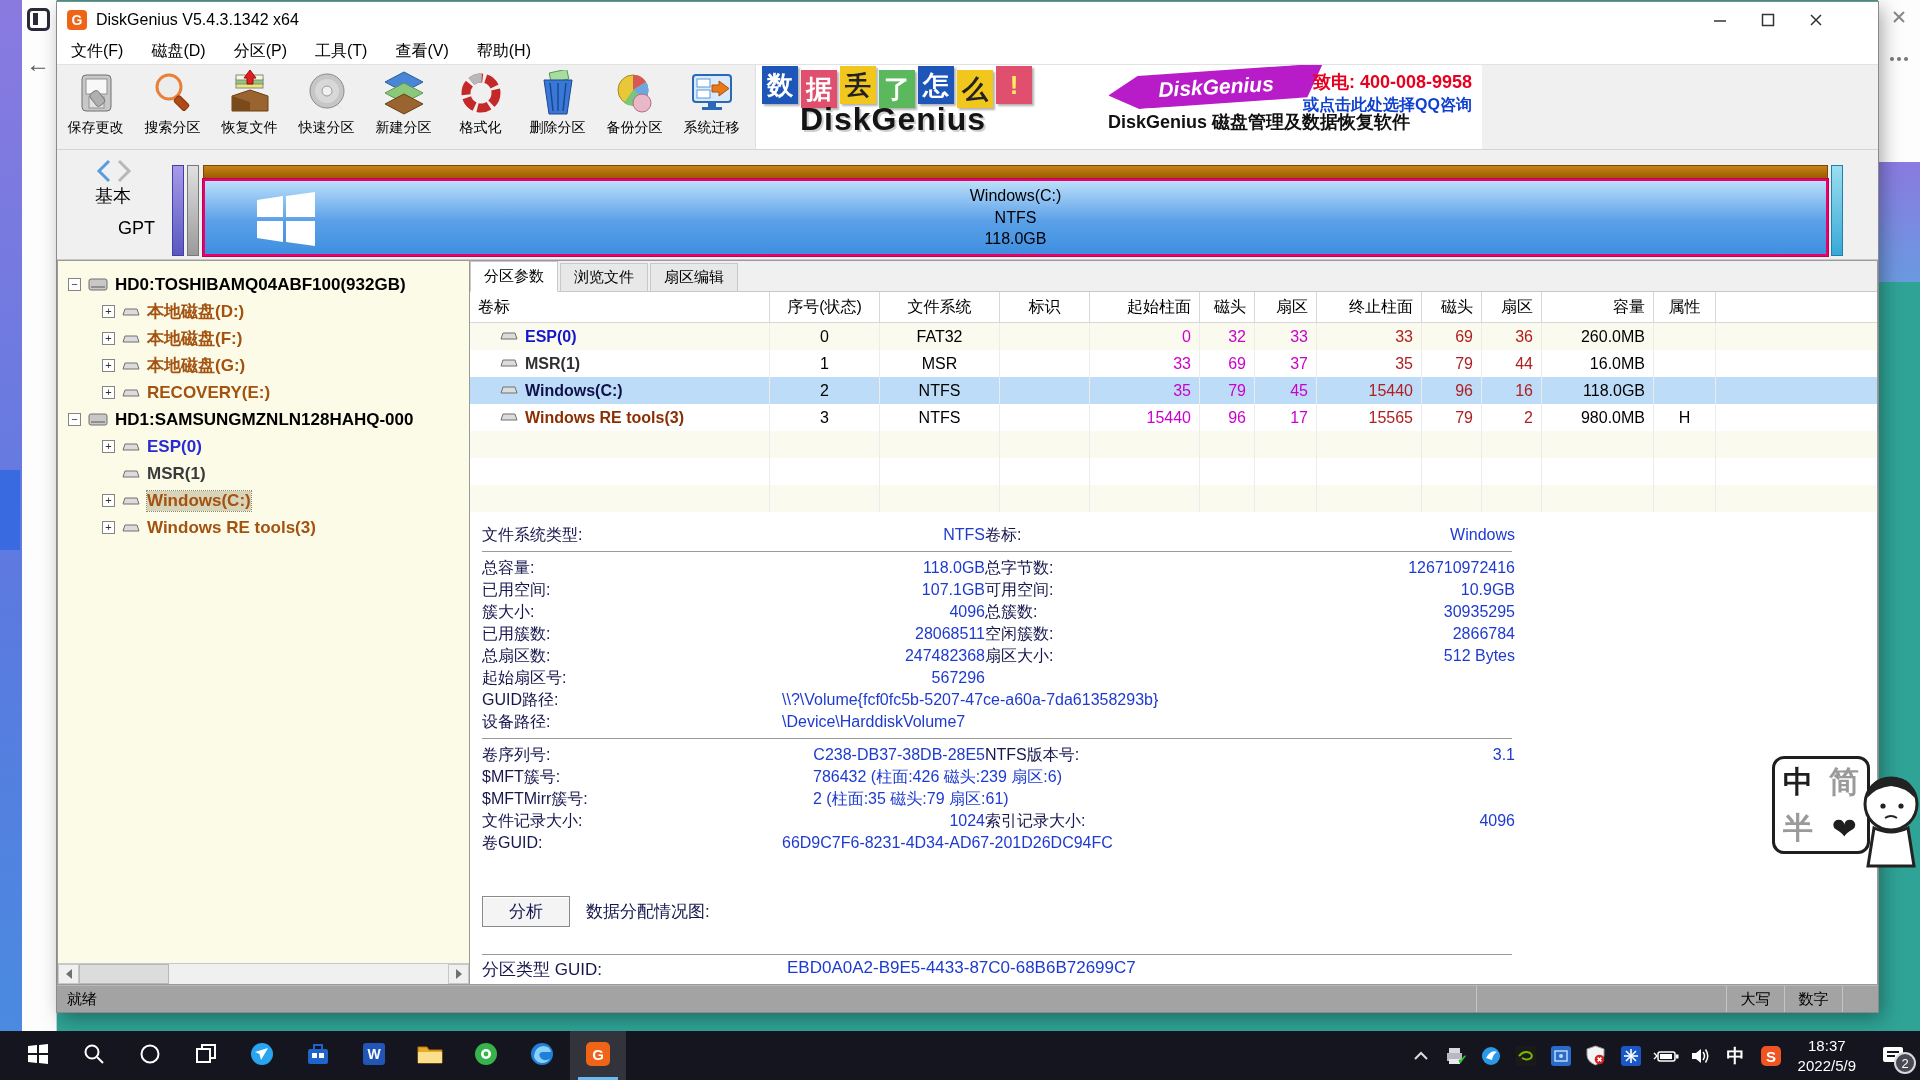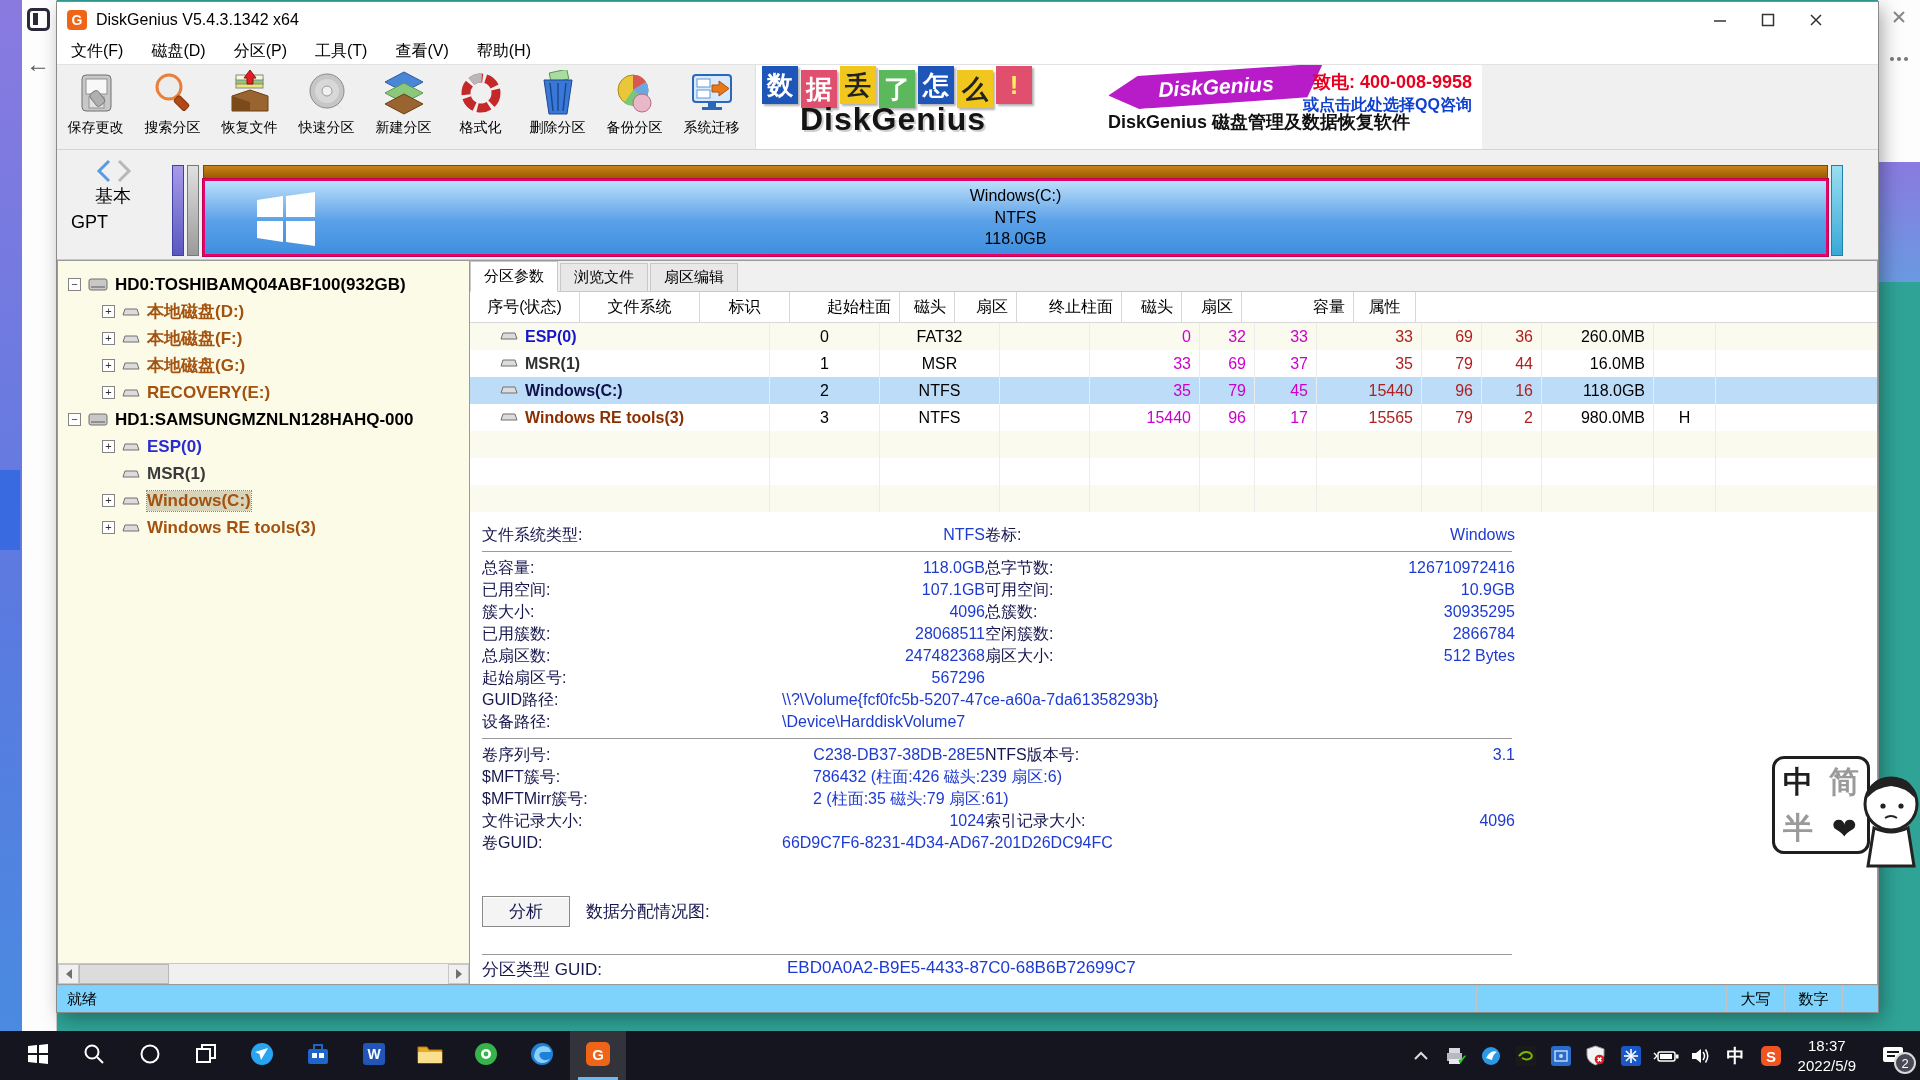--- a/index.html
+++ b/index.html
@@ -39,21 +39,21 @@
   .banner-logo { position:absolute; left:44px; top:36px; font-size:32px; font-weight:bold; color:#141414; letter-spacing:1px; text-shadow:2px 2px 0 #cfcfcf; }
   .banner-sub { position:absolute; left:352px; top:45px; font-size:18px; font-weight:bold; color:#111; }
   .banner-ribbon { position:absolute; left:352px; top:4px; width:216px; height:36px; background:#b81cc8; clip-path:polygon(0 58%, 14% 8%, 100% 0, 92% 92%, 14% 100%); transform:rotate(-3deg); display:flex; align-items:center; justify-content:center; }
   .banner-ribbon span { color:#fff; font-size:21px; font-weight:bold; font-style:italic; }
   .banner-phone { position:absolute; right:10px; top:5px; color:#e80020; font-size:18px; font-weight:bold; }
   .banner-qq { position:absolute; right:10px; top:30px; color:#1040d0; font-size:16px; font-weight:bold; }
 
   .partition-panel { height:110px; background:#f0f0f0; border-bottom:1px solid #c8c8c8; position:relative; flex:0 0 auto; }
   .pb-arrows { position:absolute; left:36px; top:8px; }
   .pb-base { position:absolute; left:14px; top:34px; width:84px; text-align:center; font-size:18px; color:#000; }
-  .pb-gpt { position:absolute; left:14px; top:62px; width:84px; text-align:left; font-size:18px; color:#000; }
+  .pb-gpt { position:absolute; left:14px; top:68px; width:84px; text-align:right; font-size:18px; color:#000; }
   .pbar { position:absolute; top:15px; height:91px; }
   .bar-esp { left:115px; width:12px; background:linear-gradient(180deg,#a89ae8,#5858c0); border:1px solid #4040a0; }
   .bar-msr { left:130px; width:12px; background:linear-gradient(180deg,#e0e0e0,#9a9a9a); border:1px solid #787878; }
   .bar-re  { left:1774px; width:12px; background:linear-gradient(180deg,#9adef0,#38a8d8); border:1px solid #2080a8; }
   .bar-main { left:146px; width:1625px; }
   .bar-strip { height:14px; background:linear-gradient(180deg,#c8821a,#9a5c00); border:1px solid #7a4800; }
   .bar-body { height:77px; border:2px solid #e8006c; outline:1px solid #c00050; background:linear-gradient(180deg,#bcdffa,#5aa0e8 55%,#3f8fe0); position:relative; }
   .bar-winlogo { position:absolute; left:52px; top:11px; }
   .bar-text { position:absolute; inset:0; display:flex; flex-direction:column; align-items:center; justify-content:center; font-size:16px; color:#000; line-height:1.35; }
 
@@ -103,21 +103,21 @@
   .d-sep { height:1px; background:#9a9a9a; margin:5px 0; width:1030px; }
 
   .analyze-row { margin-top:42px; display:flex; align-items:center; gap:16px; padding-left:12px; }
   .analyze-btn { width:88px; height:31px; background:#f4f4f4; border:1px solid #8a8a8a; box-shadow:inset 0 1px 0 #fff; font-size:17px; color:#16164e; font-family:inherit; }
   .alloc-label { font-size:17px; color:#16164e; }
   .guid-sep { position:absolute; bottom:29px; left:12px; width:1030px; height:1px; background:#9a9a9a; }
   .guid-row { position:absolute; bottom:3px; left:12px; display:flex; font-size:17px; white-space:nowrap; }
   .guid-row .glabel { width:235px; color:#16164e; }
   .guid-row .gvalue { margin-left:70px; color:#1e3bd1; }
 
-  .status-bar { height:27px; background:#7dd3fc; border-top:1px solid #b8b8b8; display:flex; align-items:stretch; font-size:15px; flex:0 0 auto; }
+  .status-bar { height:27px; background:#a3a3a3; border-top:1px solid #b8b8b8; display:flex; align-items:stretch; font-size:15px; flex:0 0 auto; }
   .sb-ready { display:flex; align-items:center; padding-left:10px; flex:1; }
   .sb-cell { border-left:1px solid #c4c4c4; display:flex; align-items:center; justify-content:center; }
 
   
   .sticker { position:absolute; left:1772px; top:756px; width:150px; height:130px; z-index:40; }
   .sticker-box { position:absolute; left:0; top:0; width:98px; height:98px; background:#fff; border:3px solid #1e1e1e; border-radius:12px; display:grid; grid-template-columns:1fr 1fr; grid-template-rows:1fr 1fr; place-items:center; font-size:30px; font-weight:bold; }
   .sticker-face { position:absolute; left:88px; top:14px; }
 
   
   .taskbar { position:absolute; left:0; top:1031px; width:1920px; height:49px; background:#15151f; display:flex; align-items:center; z-index:60; }
@@ -455,20 +455,21 @@
       </div>
 
       <div class="right-panel">
         <div class="tab-bar" id="tab-bar">
             <div class="tab active">分区参数</div>
             <div class="tab">浏览文件</div>
             <div class="tab">扇区编辑</div>
           </div>
         <div class="ptable" id="ptable">
             <div class="p-row header">
+              <div class="p-cell al" style="width: 300px;">卷标</div>
               <div class="p-cell ac" style="width: 110px;">序号(状态)</div>
               <div class="p-cell ac" style="width: 120px;">文件系统</div>
               <div class="p-cell ac" style="width: 90px;">标识</div>
               <div class="p-cell ar" style="width: 110px;">起始柱面</div>
               <div class="p-cell ar" style="width: 55px;">磁头</div>
               <div class="p-cell ar" style="width: 62px;">扇区</div>
               <div class="p-cell ar" style="width: 105px;">终止柱面</div>
               <div class="p-cell ar" style="width: 60px;">磁头</div>
               <div class="p-cell ar" style="width: 60px;">扇区</div>
               <div class="p-cell ar" style="width: 112px;">容量</div>

